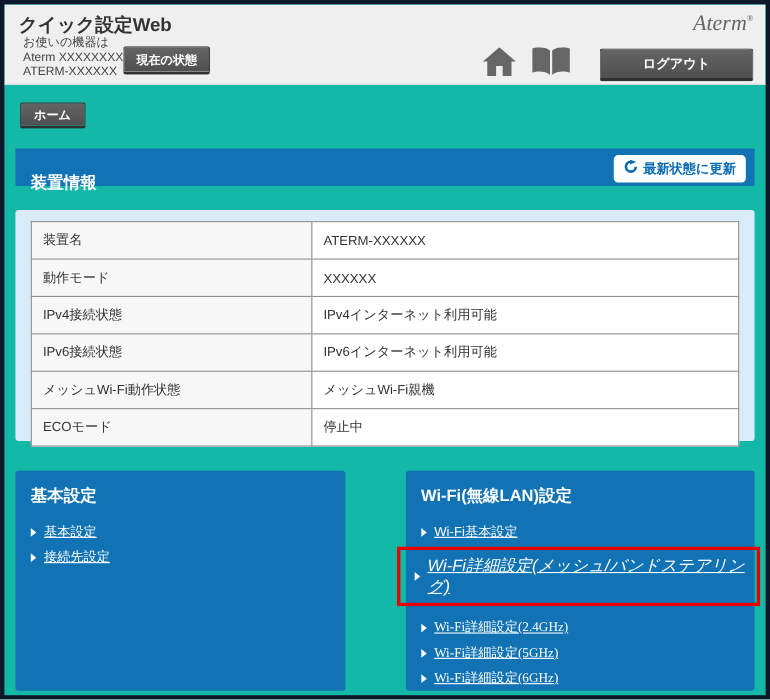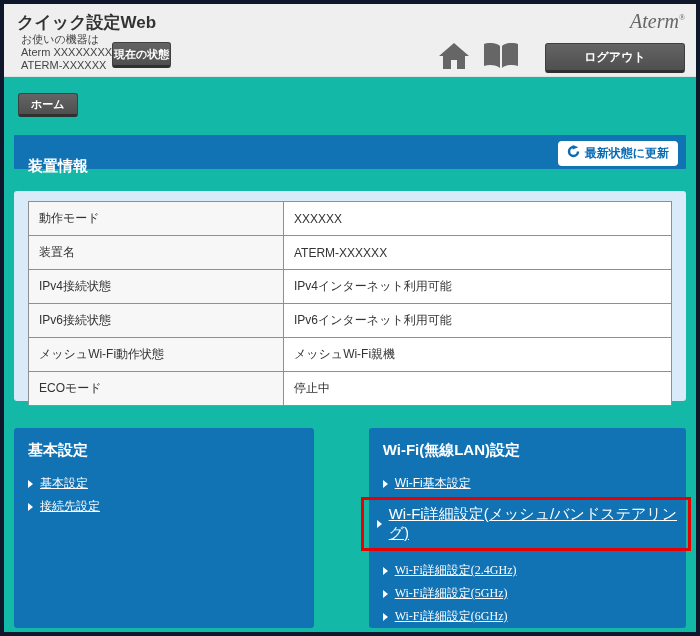--- a/index.html
+++ b/index.html
@@ -20,21 +20,21 @@
   }
   .app-title { position:absolute; left:13px; top:7px; font-size:17px; font-weight:bold; color:#333; }
   .device-info { position:absolute; left:17px; top:29px; font-size:11px; color:#444; line-height:13px; }
   .btn-gray {
     display:inline-block;
     background:linear-gradient(#646464,#4f4f4f);
     color:#fff; font-weight:bold;
     border:1px solid #3f3f3f; border-bottom:3px solid #303030;
     border-radius:3px; cursor:pointer; text-align:center;
   }
-  .current-status { position:absolute; left:108px; top:38px; font-size:11px; padding:4px 1px 3px; }
+  .current-status { position:absolute; left:108px; top:38px; font-size:11px; padding:4px 11px 3px; }
   .brand { position:absolute; right:11px; top:6px; font-family:"Liberation Serif","DejaVu Serif",serif; font-style:italic; font-weight:normal; font-size:20px; color:#666; }
   .brand sup { font-size:8px; font-style:normal; }
   .header-actions { position:absolute; right:11px; top:39px; display:flex; align-items:center; gap:14px; }
   .icon-btn { cursor:pointer; display:block; }
   .logout { width:140px; font-size:12px; padding:5px 0 4px;margin-left:12px; }
   
   .home-btn { margin:16px 0 0 14px; font-size:11px; padding:3px 12px 2px; }
   
   .section-bar {
     margin:18px 10px 0; height:34px;
@@ -82,21 +82,21 @@
     border-top:4px solid transparent;
     border-bottom:4px solid transparent;
     margin-right:7px; flex:0 0 auto;
   }
   .links-top { position:absolute; top:47px; left:14px; }
   .red-box {
     position:absolute; top:69px; left:-8px; right:-5px; height:54px;
     border:3px solid #e60000;
     display:flex; align-items:center; padding-left:13px;
   }
-  .red-box .link { font-size:15px; }
+  .red-box .link { font-size:15px;font-style:italic; }
   .links-bottom { position:absolute; top:134px; left:14px;font-family:Liberation Serif, serif; }
 </style>
 </head>
 <body>
 
 <div class="frame">
 
   
   <div class="header">
     <div class="app-title">クイック設定Web</div>
@@ -138,26 +138,26 @@
       </span>
       <span>最新状態に更新</span>
     </button>
   </div>
 
   
   <div class="info-wrap">
     <table class="info">
       <tbody>
           <tr>
+        <td class="lbl">装置名</td>
+        <td>ATERM-XXXXXX</td>
+      </tr>
+      <tr>
         <td class="lbl">動作モード</td>
         <td>XXXXXX</td>
-      </tr>
-      <tr>
-        <td class="lbl">装置名</td>
-        <td>ATERM-XXXXXX</td>
       </tr>
       <tr>
         <td class="lbl">IPv4接続状態</td>
         <td>IPv4インターネット利用可能</td>
       </tr>
       <tr>
         <td class="lbl">IPv6接続状態</td>
         <td>IPv6インターネット利用可能</td>
       </tr>
       <tr>

